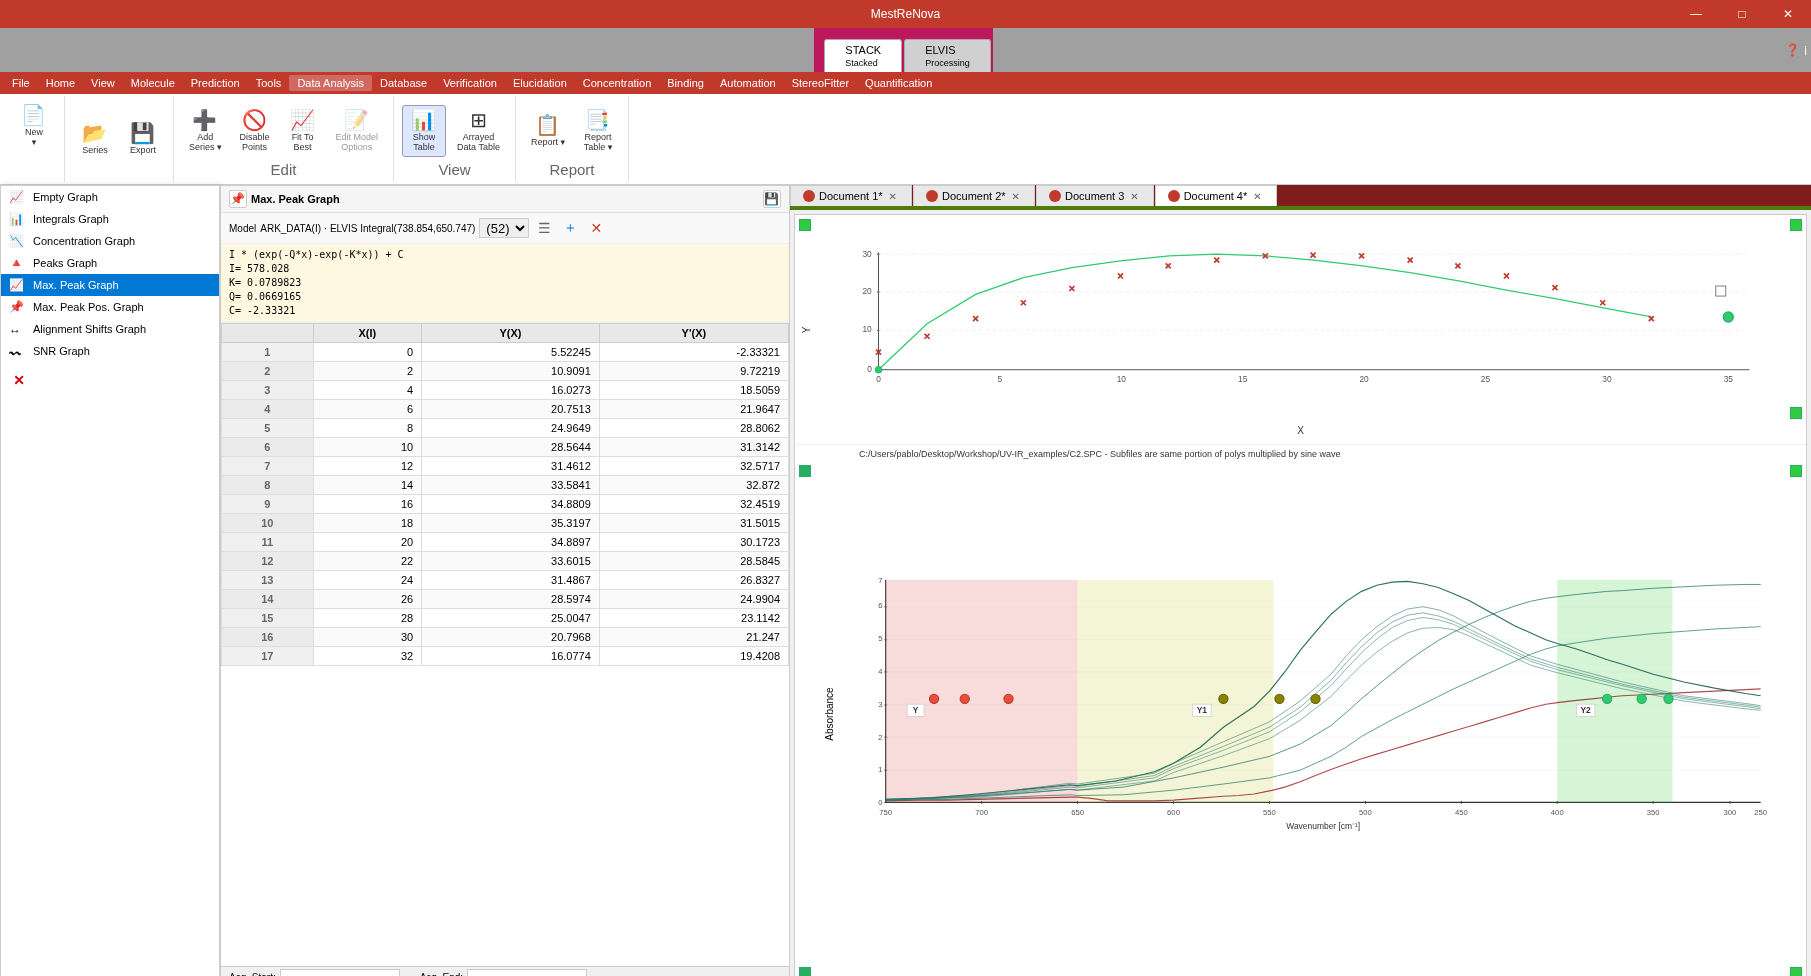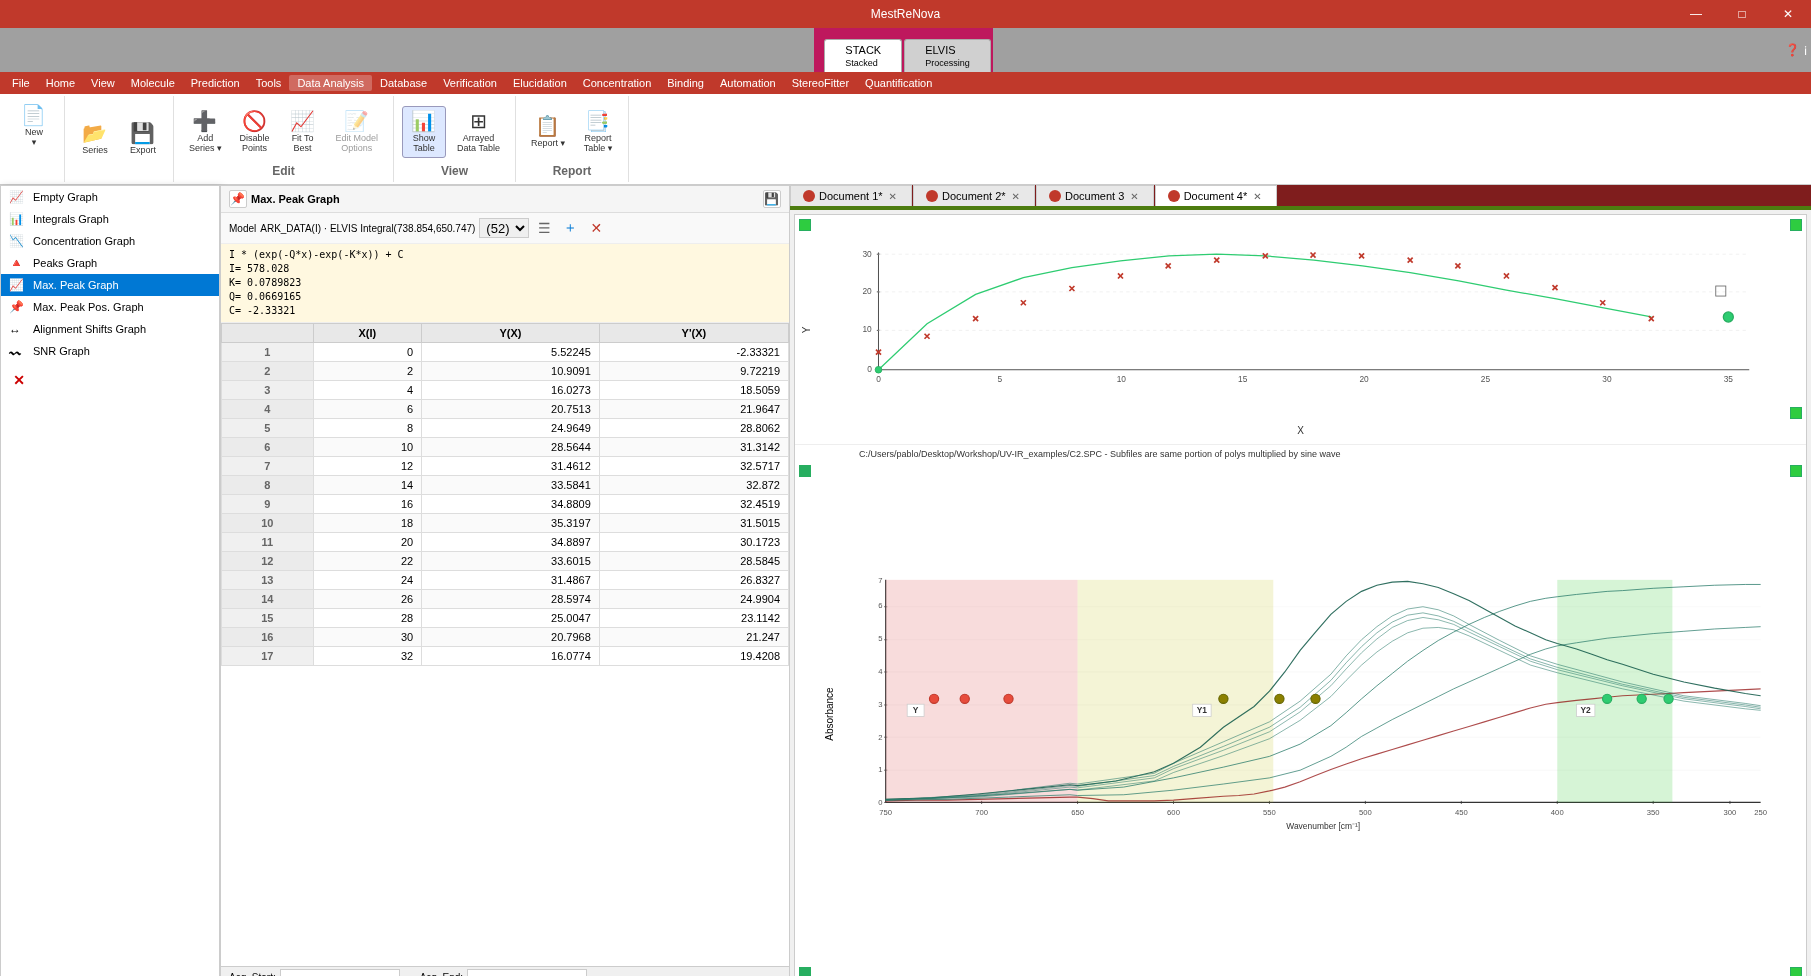--- a/index.html
+++ b/index.html
@@ -76,25 +76,24 @@
     }
     .ribbon-group {
       display: flex;
       flex-direction: column;
       align-items: center;
       padding: 4px 8px;
       border-right: 1px solid #e0e0e0;
       min-width: 50px;
     }
     .ribbon-group-label {
-      font-size: 12px;
+      font-size: 15px;
       color: #666;
       margin-top: auto;
       text-align: center;
-      font-weight: bold;
     }
     .ribbon-btn {
       display: flex;
       flex-direction: column;
       align-items: center;
       padding: 4px 6px;
       cursor: pointer;
       border-radius: 3px;
       font-size: 9px;
       text-align: center;

